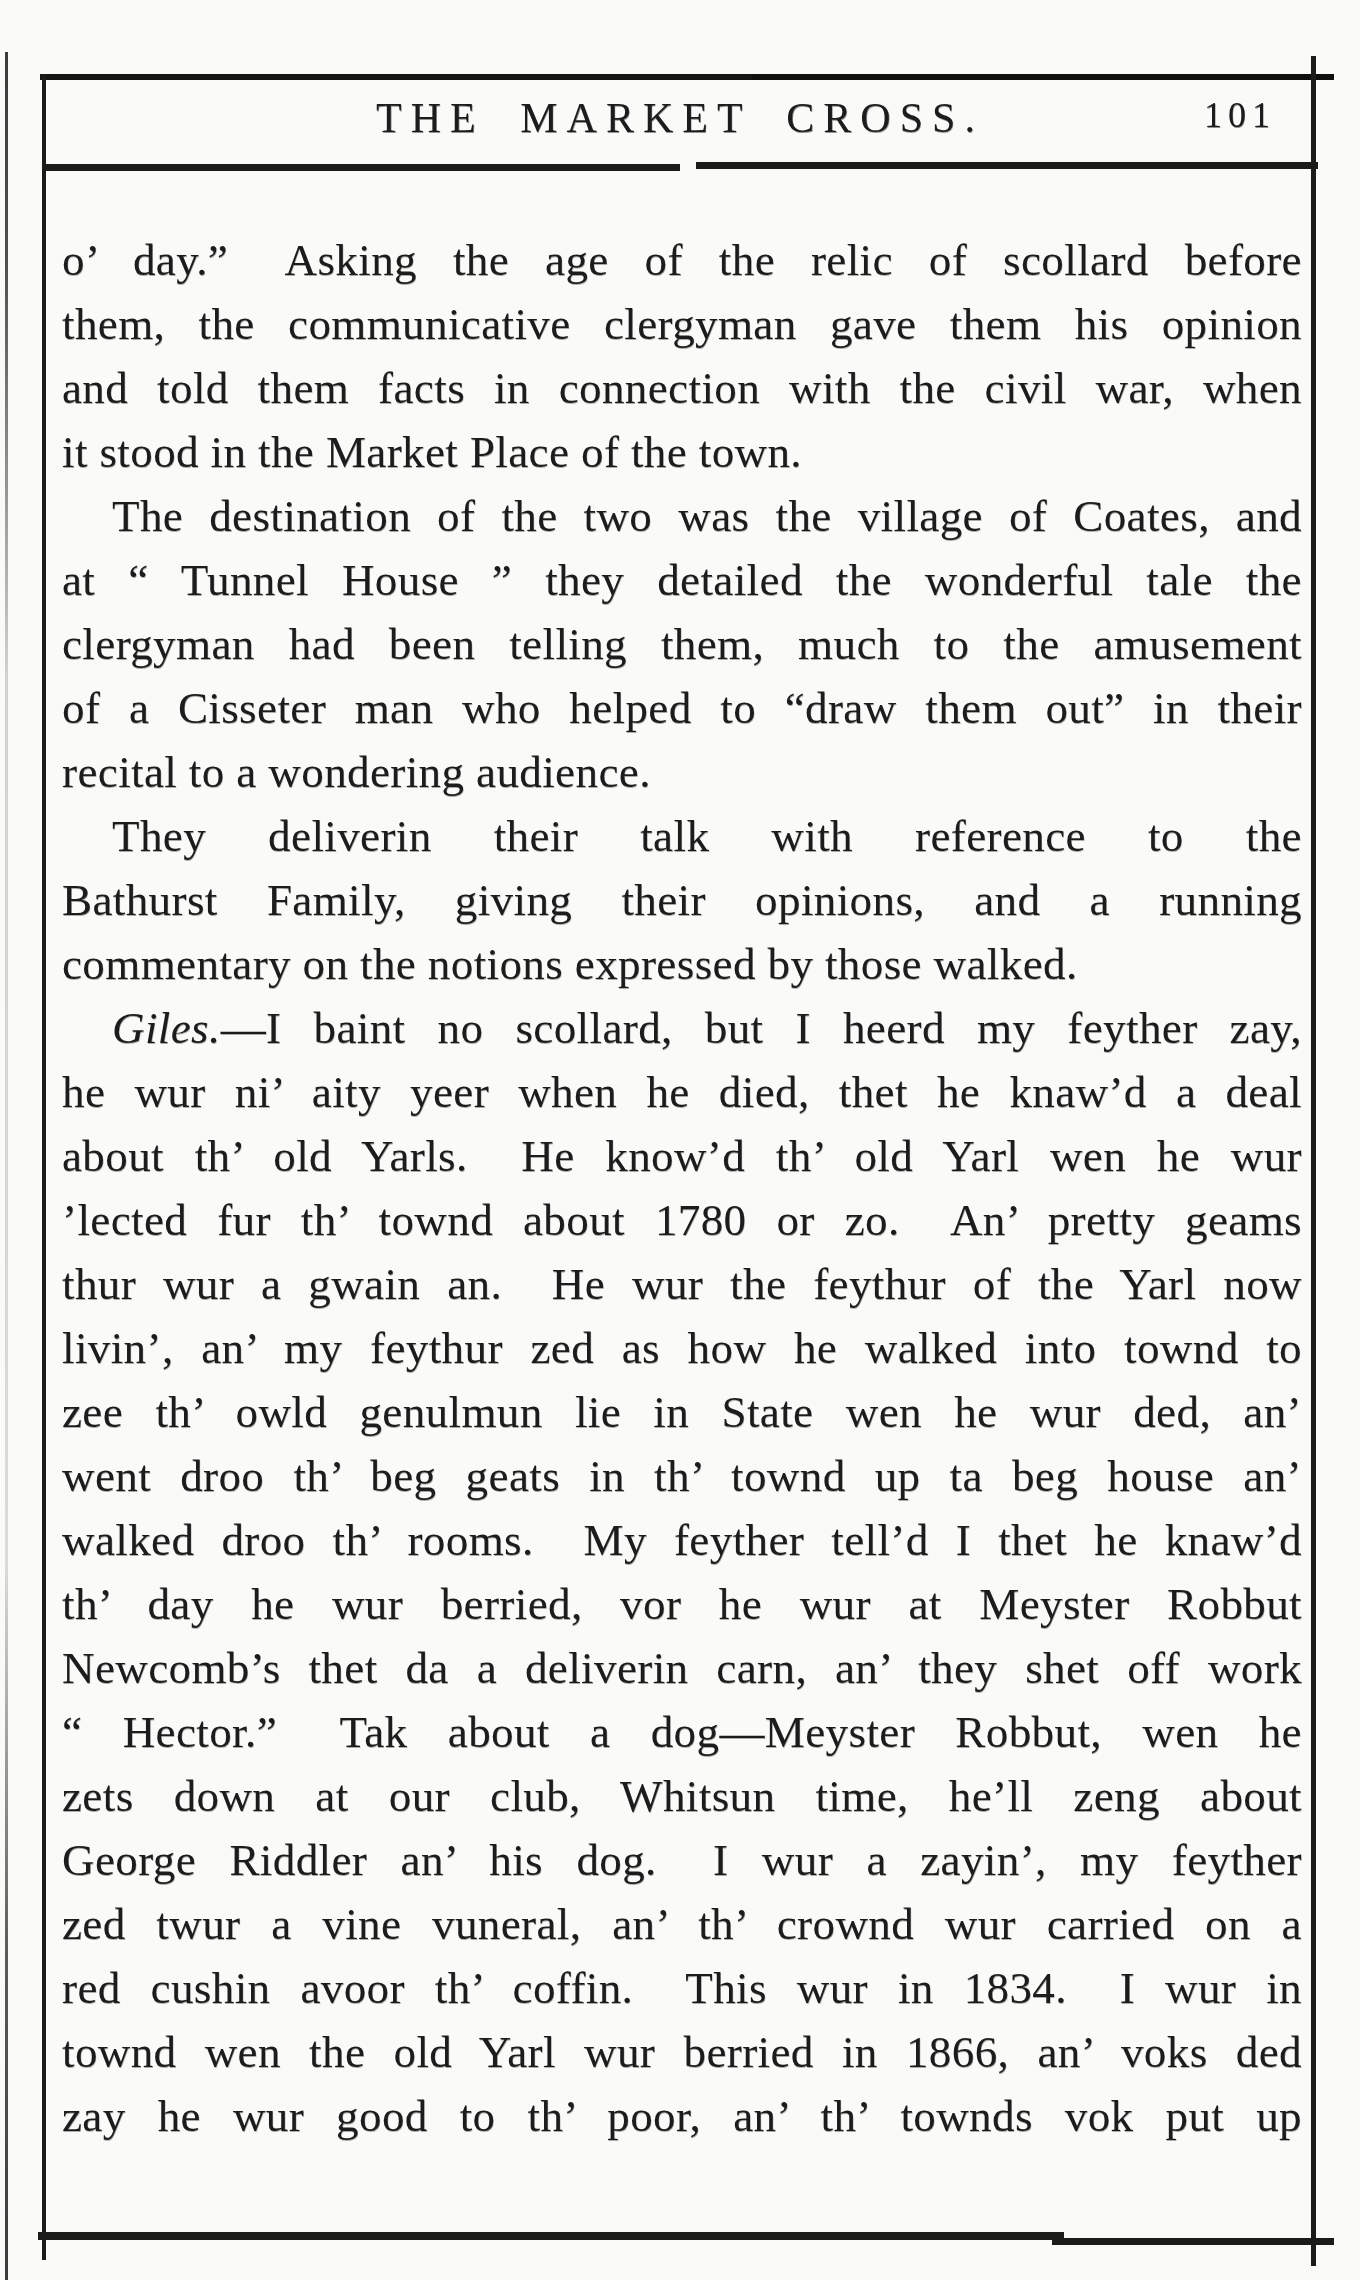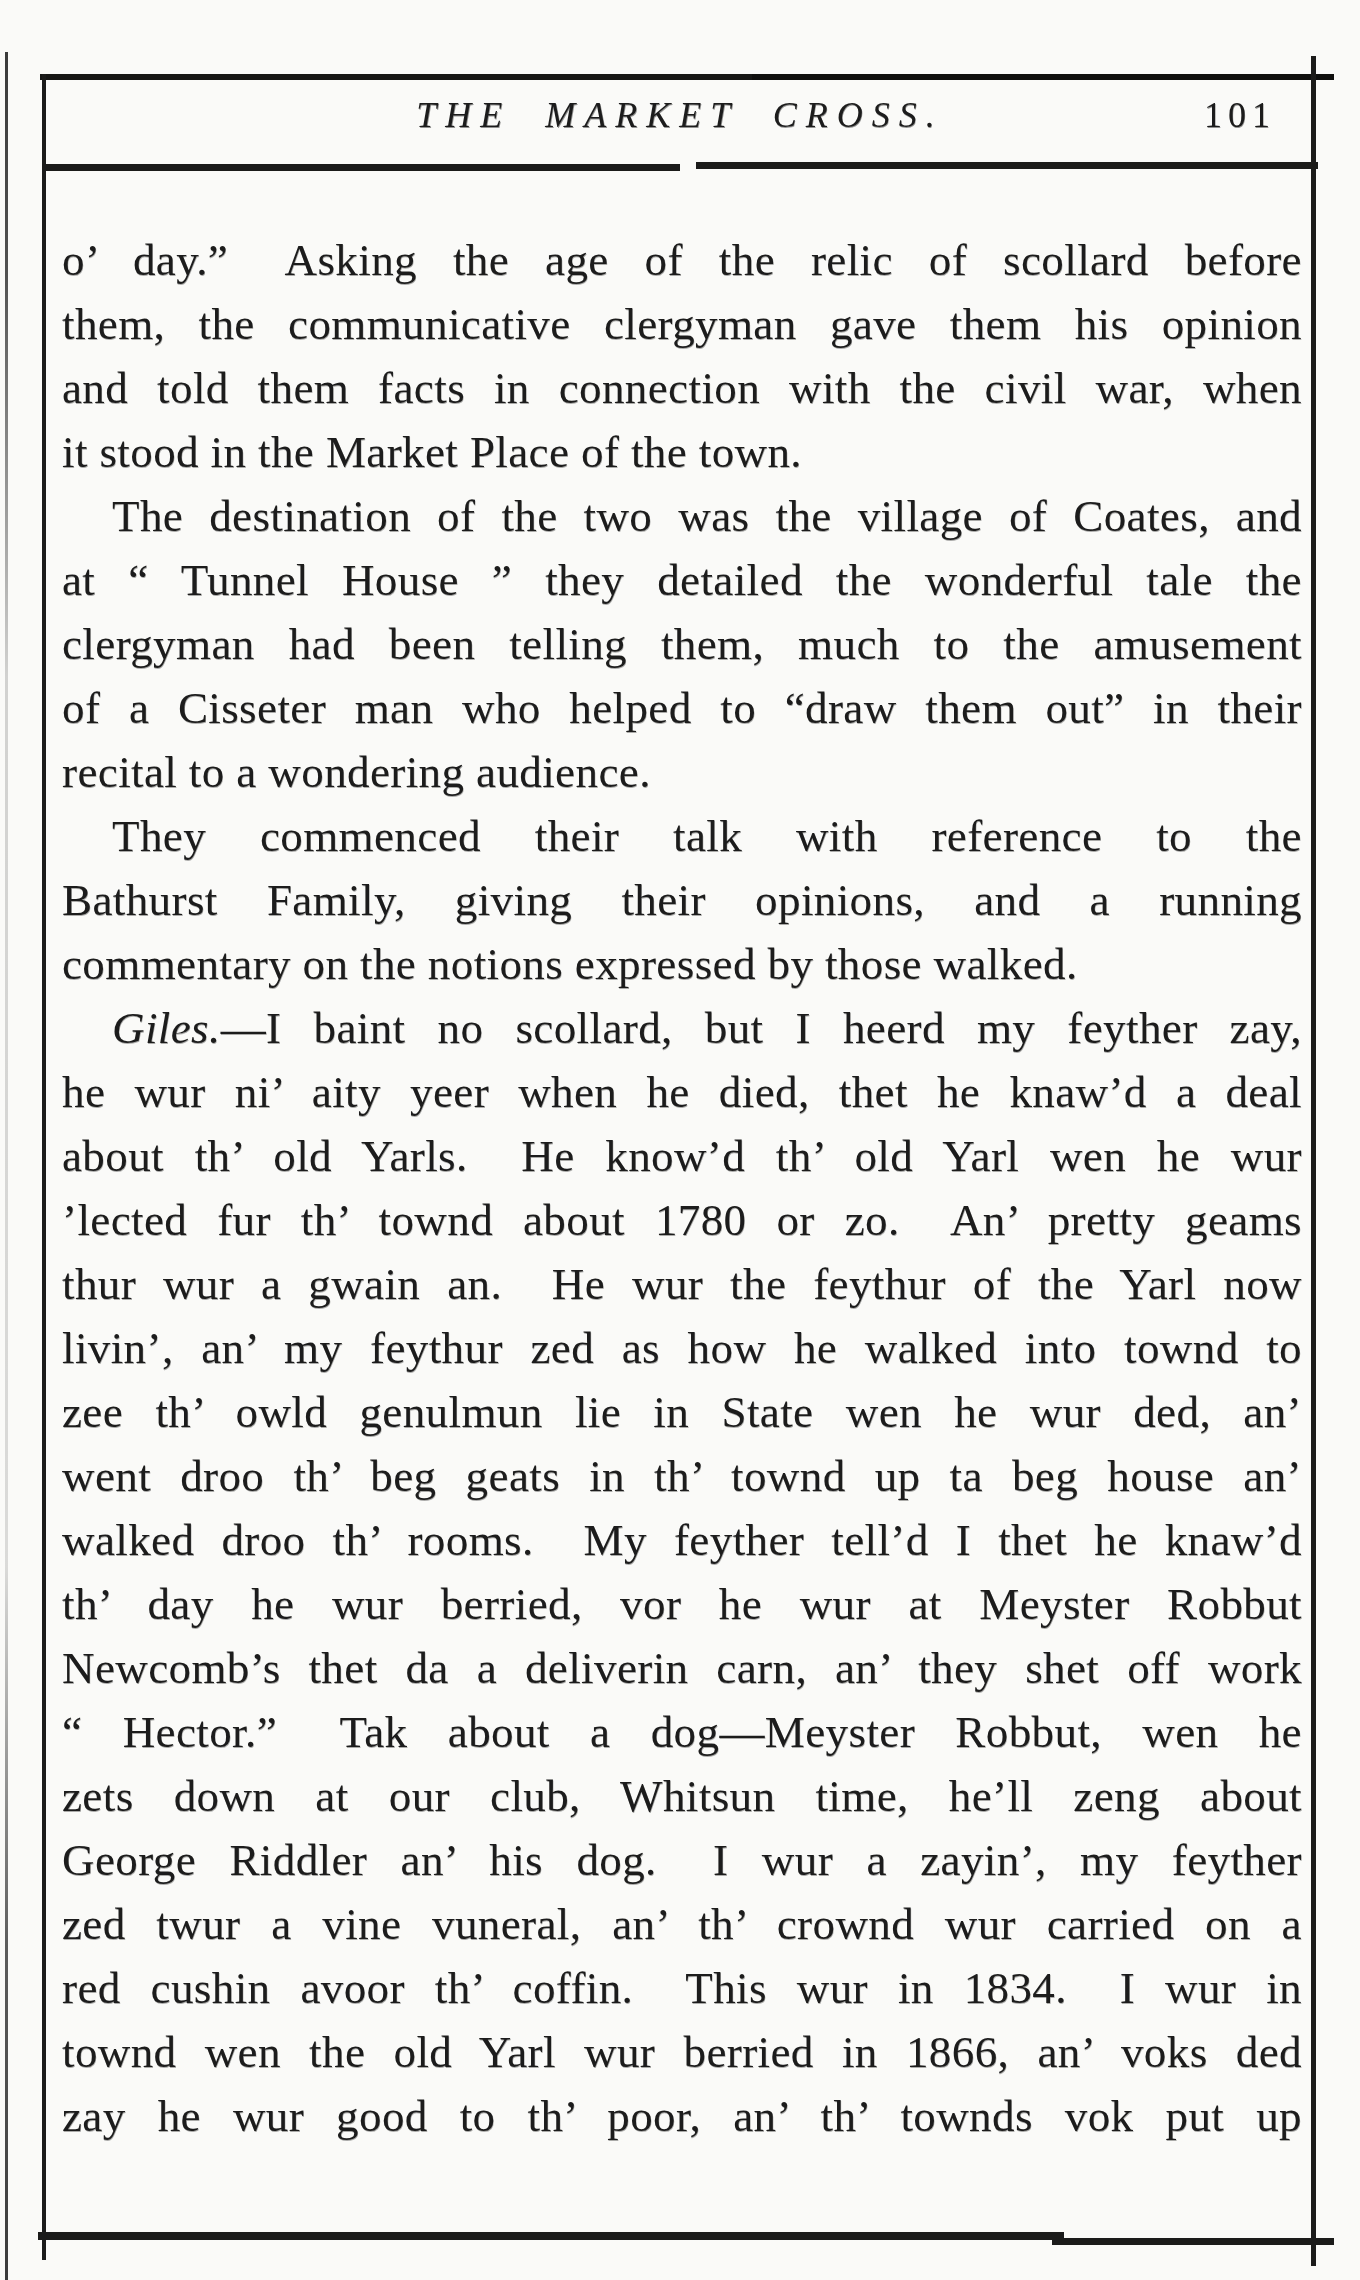--- a/index.html
+++ b/index.html
@@ -33,24 +33,23 @@
   .frame-left      { left: 42px;  top: 74px;   width: 4px;    height: 2186px; }
   .frame-right     { left: 1311px;top: 56px;   width: 5px;    height: 2210px; }
 
   
   .page-header {
     position: absolute; left: 44px; top: 94px; width: 1272px; height: 60px;
   }
   .header-title {
     position: absolute; left: 0; right: 0; top: 0;
     text-align: center;
-    font-size: 36px; letter-spacing: 9px; word-spacing: 16px;
+    font-size: 42px; letter-spacing: 9px; word-spacing: 16px;
     white-space: nowrap;
     text-shadow: 0.6px 0.6px 0 rgba(20,20,20,.45);
-    font-style: italic;
   }
   .page-number {
     position: absolute; right: 40px; top: 0;
     font-size: 36px; letter-spacing: 6px;
     text-shadow: 0.6px 0.6px 0 rgba(20,20,20,.45);
   }
 
   
   .body-text {
     position: absolute; left: 62px; top: 228px; width: 1240px;
@@ -98,21 +97,21 @@
         <div class="line nj">it stood in the Market Place of the town.</div>
       </div>
       <div class="para">
         <div class="line j indent">The destination of the two was the village of Coates, and</div>
         <div class="line j">at “ Tunnel House ” they detailed the wonderful tale the</div>
         <div class="line j">clergyman had been telling them, much to the amusement</div>
         <div class="line j">of a Cisseter man who helped to “draw them out” in their</div>
         <div class="line nj">recital to a wondering audience.</div>
       </div>
       <div class="para">
-        <div class="line j indent">They commenced their talk with reference to the</div>
+        <div class="line j indent">They deliverin their talk with reference to the</div>
         <div class="line j">Bathurst Family, giving their opinions, and a running</div>
         <div class="line nj">commentary on the notions expressed by those walked.</div>
       </div>
       <div class="para">
         <div class="line j indent"><i>Giles.</i>—I baint no scollard, but I heerd my feyther zay,</div>
         <div class="line j">he wur ni’ aity yeer when he died, thet he knaw’d a deal</div>
         <div class="line j">about th’ old Yarls.  He know’d th’ old Yarl wen he wur</div>
         <div class="line j">’lected fur th’ townd about 1780 or zo.  An’ pretty geams</div>
         <div class="line j">thur wur a gwain an.  He wur the feythur of the Yarl now</div>
         <div class="line j">livin’, an’ my feythur zed as how he walked into townd to</div>

